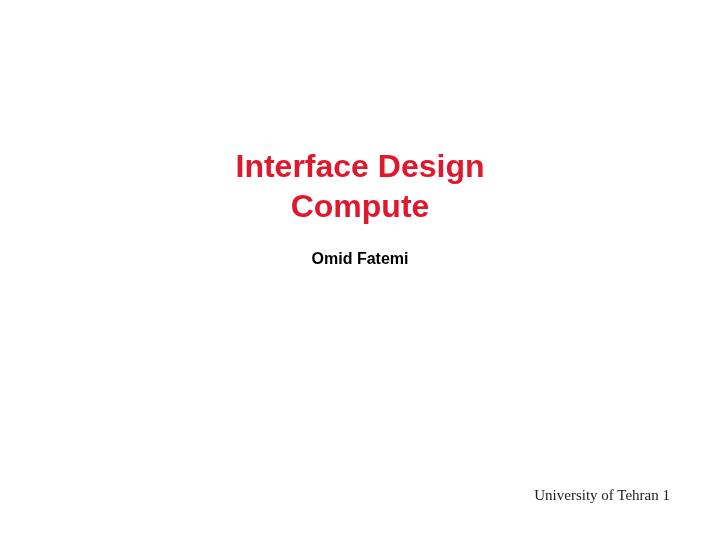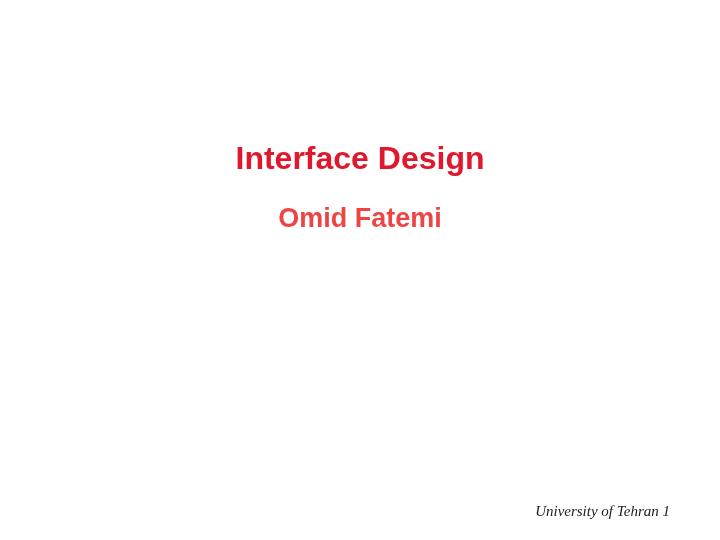--- a/index.html
+++ b/index.html
@@ -16,52 +16,52 @@
       overflow: hidden;
     }
     .slide {
       width: 100%;
       height: 100%;
       position: relative;
       padding-top: 130px;
     }
     .title-block {
       text-align: center;
-      margin: 8px auto;
+      margin: 16px auto;
     }
     .title-line {
       color: #e0182d;
       font-weight: bold;
       font-size: 32px;
       line-height: 1.25;
     }
     .author-block {
       text-align: center;
       margin-top: 22px;
     }
     .author-line {
-      color: #ef4444;
+      color: #000000;
       font-weight: bold;
-      font-size: 27px;
+      font-size: 16px;
       line-height: 1.35;
     }
     .footer {
       position: absolute;
-      bottom: 20px;
+      bottom: 36px;
       right: 50px;
       color: #202020;
       font-size: 15px;
       font-family: "Times New Roman", Times, serif;
-      font-style: italic;
     }
   </style>
 </head>
 <body>
 
 <div class="slide">
   <div class="title-block">
     <div class="title-line">Interface Design</div>
+    <div class="title-line">Compute</div>
   </div>
   <div class="author-block">
     <div class="author-line">Omid Fatemi</div>
   </div>
   <div class="footer">University of Tehran 1</div>
 </div>
 
 </body></html>

